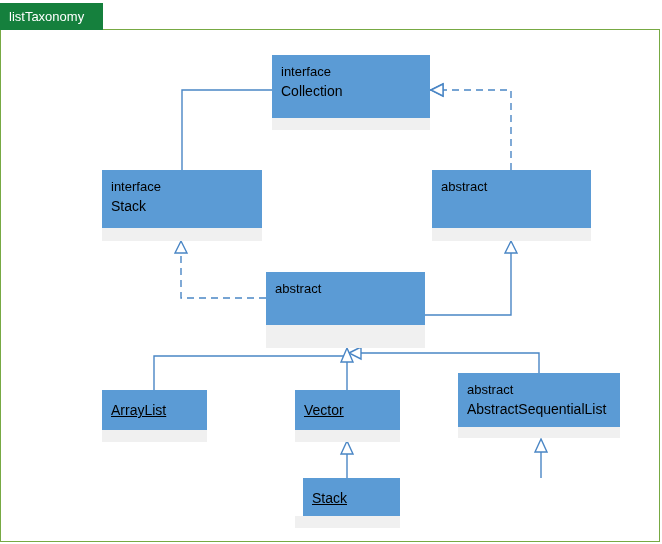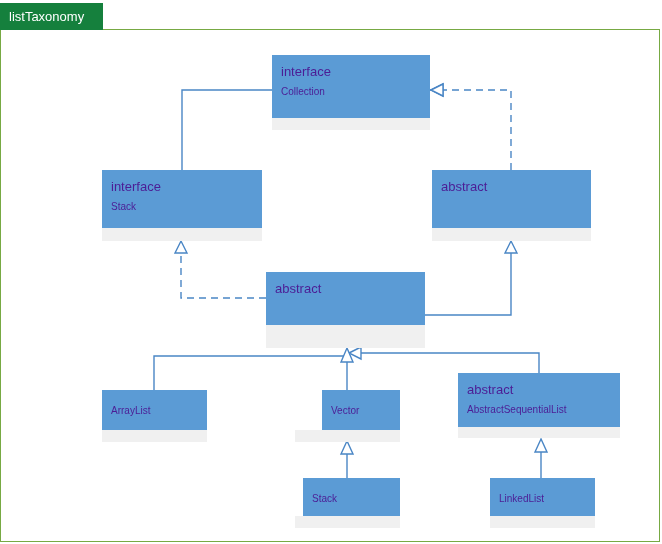--- a/index.html
+++ b/index.html
@@ -61,32 +61,32 @@
   }
 
   
   .node {
     position: absolute;
     box-sizing: border-box;
     z-index: 4;
   }
   .node .hdr {
     background: #5b9bd5;
-    color: #4c1d95;
+    color: #000000;
     box-sizing: border-box;
     padding: 7px 0 0 9px;
     overflow: hidden;
   }
   .node .stereo {
     font-size: 13px;
     line-height: 19px;
     white-space: nowrap;
   }
   .node .cname {
-    font-size: 10px;
+    font-size: 14px;
     line-height: 21px;
     white-space: nowrap;
   }
   .node .foot {
     background: #f0f0f0;
     box-sizing: border-box;
   }
 
   
   #n-collection      { left: 272px; top: 55px;  width: 158px; }
@@ -103,37 +103,37 @@
 
   #n-abslist         { left: 266px; top: 272px; width: 159px; }
   #n-abslist .hdr    { height: 53px; }
   #n-abslist .foot   { height: 23px; }
 
   #n-arraylist       { left: 102px; top: 390px; width: 105px; }
   #n-arraylist .hdr  { height: 40px; }
   #n-arraylist .foot { height: 12px; }
 
   #n-vector          { left: 295px; top: 390px; width: 105px; }
-  #n-vector .hdr     { height: 40px; margin-left: 27px; }
+  #n-vector .hdr     { height: 40px; }
   #n-vector .foot    { height: 12px; }
 
   #n-absseq          { left: 458px; top: 373px; width: 162px; }
   #n-absseq .hdr     { height: 54px; }
   #n-absseq .foot    { height: 11px; }
 
   #n-stack           { left: 295px; top: 478px; width: 105px; }
   #n-stack .hdr      { height: 38px; margin-left: 8px; }
   #n-stack .foot     { height: 12px; }
 
   #n-linkedlist      { left: 490px; top: 478px; width: 105px; }
   #n-linkedlist .hdr { height: 38px; }
   #n-linkedlist .foot{ height: 12px; }
 
   
-  .node.simple .hdr { padding-top: 10px; }
+  .node.simple .hdr { padding-top: 10px; text-decoration: underline; }
 </style>
 </head>
 <body>
 
 <div id="canvas">
 
   <div id="frame"></div>
 
   <div id="tab">
     <span>listTaxonomy</span>
@@ -241,20 +241,14 @@
     <div class="foot"></div>
   </div>
 
   <div class="node simple" id="n-stack">
     <div class="hdr">
       <div class="cname">Stack</div>
     </div>
     <div class="foot"></div>
   </div>
 
-  <div class="node simple" id="n-linkedlist">
-    <div class="hdr">
-      <div class="cname">LinkedList</div>
-    </div>
-    <div class="foot"></div>
-  </div>
 
 </div>
 
 </body></html>

